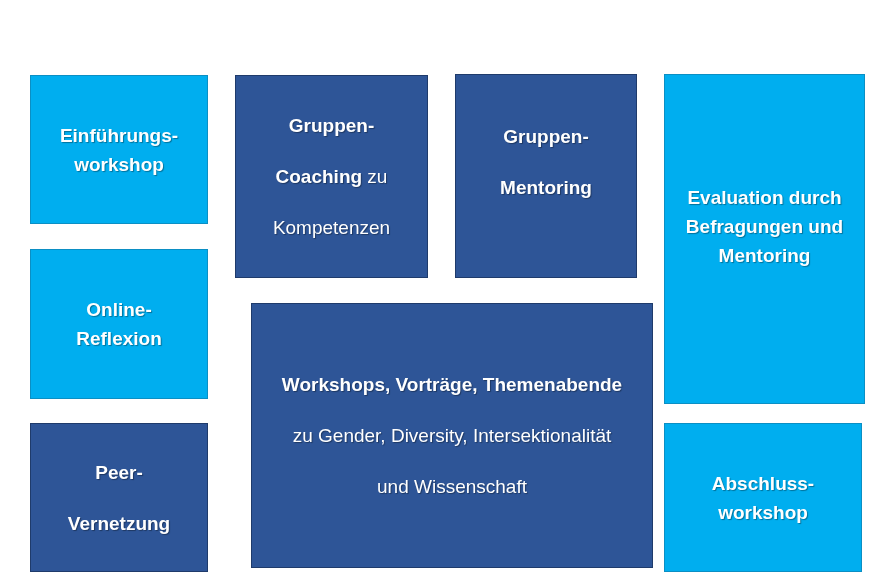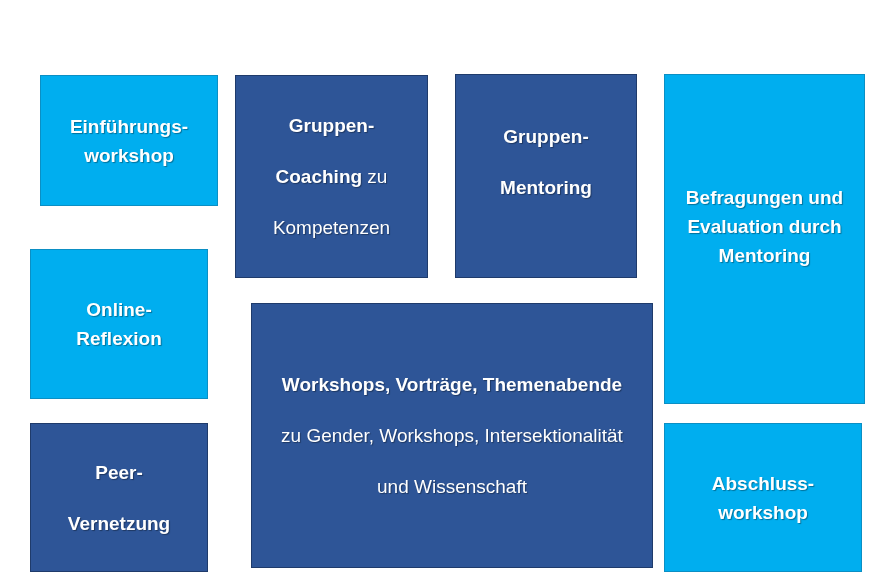--- a/index.html
+++ b/index.html
@@ -18,50 +18,50 @@
     }
     .light { background: #00aeef; border: 1px solid #0b8fc4; }
     .dark { background: #2e5597; border: 1px solid #1f3b6b; gap: 22px; }
     .b { font-weight: bold; }
     .n { font-weight: normal; }
     .line { display: block; white-space: nowrap; }
   </style>
 </head>
 <body>
 
-<div class="box light b" style="left:40px;top:75px;width:178px;height:131px;align-items:center;">
+<div class="box light b" style="left:30px;top:75px;width:178px;height:149px;align-items:center;">
   <span class="line">Einführungs-</span>
   <span class="line">workshop</span>
 </div>
 
 <div class="box dark" style="left:235px;top:75px;width:193px;height:203px;">
   <span class="line b">Gruppen-</span>
   <span class="line"><span class="b">Coaching</span><span class="n"> zu</span></span>
   <span class="line n">Kompetenzen</span>
 </div>
 
 <div class="box dark b" style="left:455px;top:74px;width:182px;height:204px;padding-bottom:28px;">
   <span class="line">Gruppen-</span>
   <span class="line">Mentoring</span>
 </div>
 
 <div class="box light b" style="left:664px;top:74px;width:201px;height:330px;padding-bottom:26px;">
+  <span class="line">Evaluation durch</span>
   <span class="line">Befragungen und</span>
-  <span class="line">Evaluation durch</span>
   <span class="line">Mentoring</span>
 </div>
 
 <div class="box light b" style="left:30px;top:249px;width:178px;height:150px;">
   <span class="line">Online-</span>
   <span class="line">Reflexion</span>
 </div>
 
 <div class="box dark" style="left:251px;top:303px;width:402px;height:265px;">
   <span class="line b">Workshops, Vorträge, Themenabende</span>
-  <span class="line n">zu Gender, Workshops, Intersektionalität</span>
+  <span class="line n">zu Gender, Diversity, Intersektionalität</span>
   <span class="line n">und Wissenschaft</span>
 </div>
 
 <div class="box dark b" style="left:30px;top:423px;width:178px;height:149px;">
   <span class="line">Peer-</span>
   <span class="line">Vernetzung</span>
 </div>
 
 <div class="box light b" style="left:664px;top:423px;width:198px;height:149px;">
   <span class="line">Abschluss-</span>

